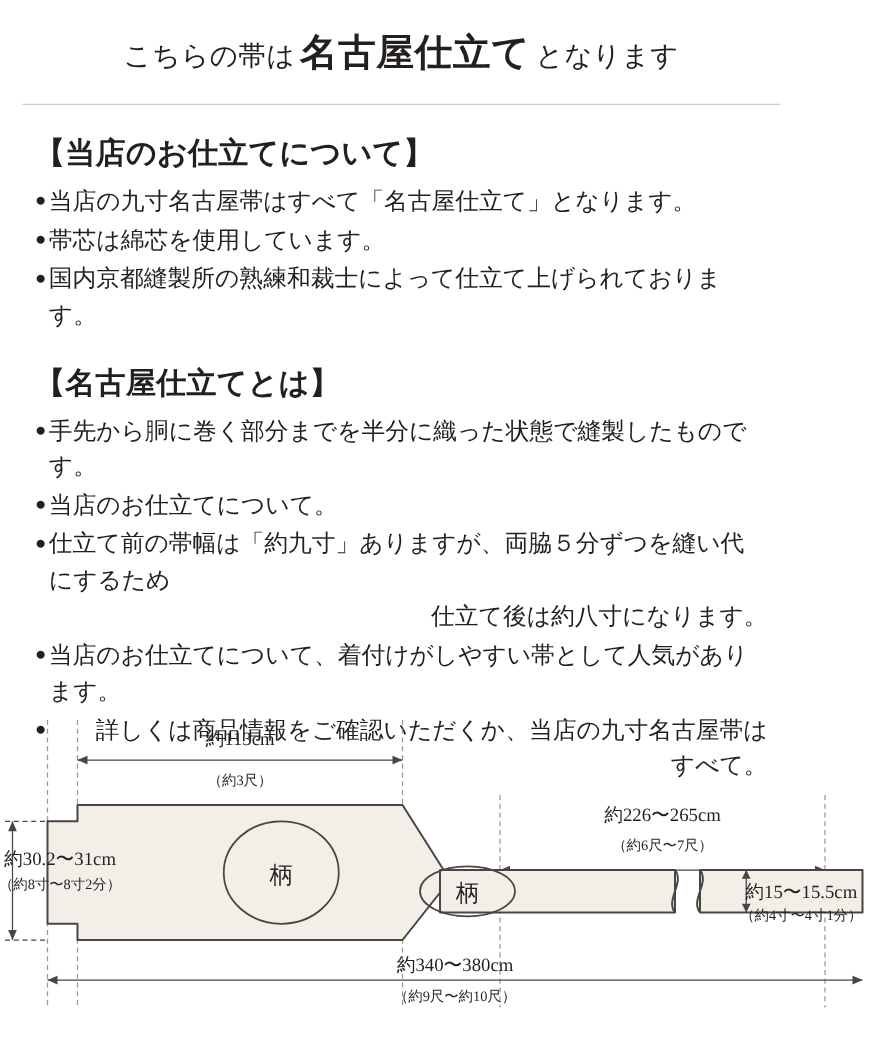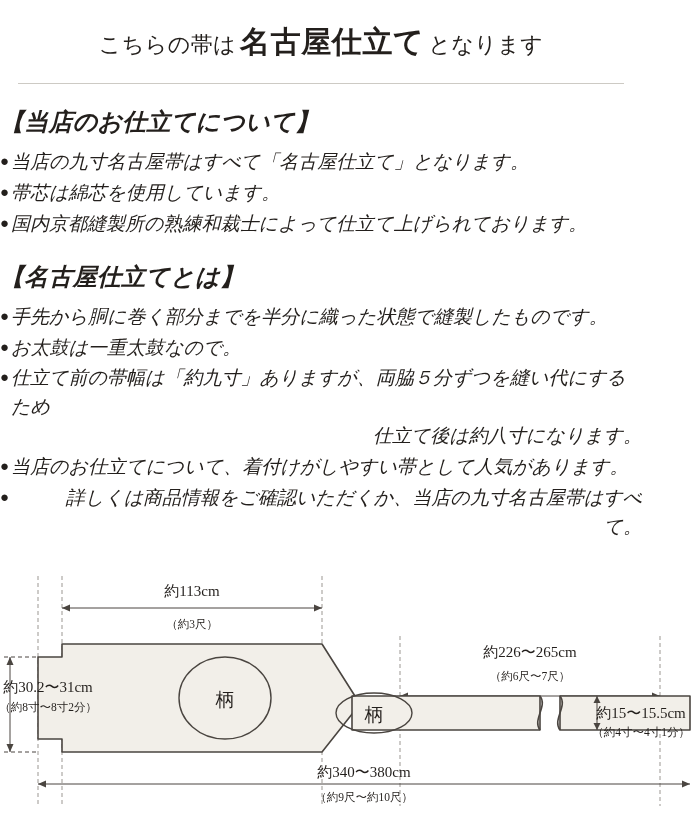--- a/index.html
+++ b/index.html
@@ -39,22 +39,21 @@
     margin: 0 4px;
   }
   .hr-top {
     margin: 20px 18px 0 18px;
     border: none;
     border-top: 1px solid #cdcac4;
   }
 
   
   .section {
-    padding: 0 0;
-    font-style: italic;
+    padding: 0 28px;
   }
   .sec-title {
     font-size: 24px;
     font-weight: bold;
     letter-spacing: 0.01em;
     margin-top: 22px;
     margin-bottom: 10px;
   }
   .bullet-list {
     list-style: none;
@@ -132,21 +131,21 @@
 
   <div class="section">
     <div class="sec-title">【名古屋仕立てとは】</div>
     <ul class="bullet-list">
       <li>
         <span class="bullet-mark">●</span>
         <span class="bullet-text">手先から胴に巻く部分までを半分に織った状態で縫製したものです。</span>
       </li>
       <li>
         <span class="bullet-mark">●</span>
-        <span class="bullet-text">お太鼓は一重太鼓なので。</span>
+        <span class="bullet-text">当店のお仕立てについて。</span>
       </li>
       <li>
         <span class="bullet-mark">●</span>
         <span class="bullet-text">
           <span>仕立て前の帯幅は「約九寸」ありますが、両脇５分ずつを縫い代にするため</span>
           <span class="cont">仕立て後は約八寸になります。</span>
         </span>
       </li>
       <li>
         <span class="bullet-mark">●</span>

